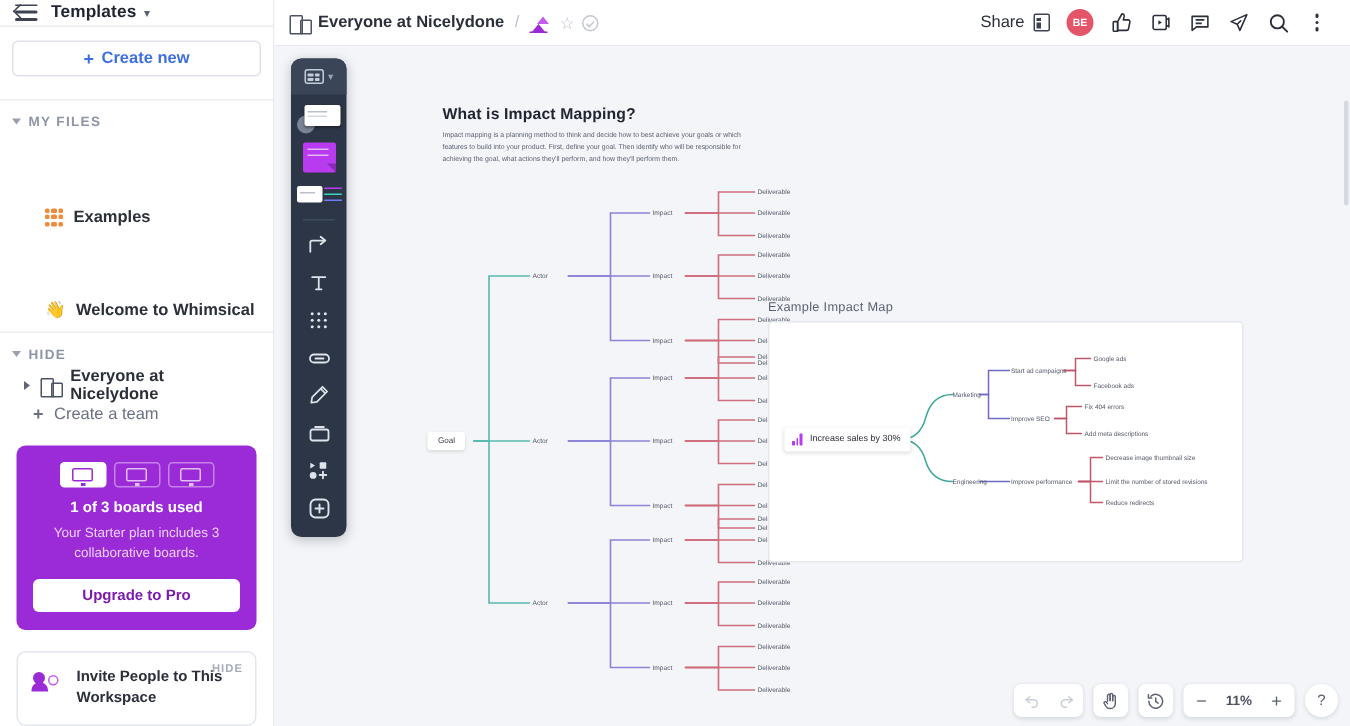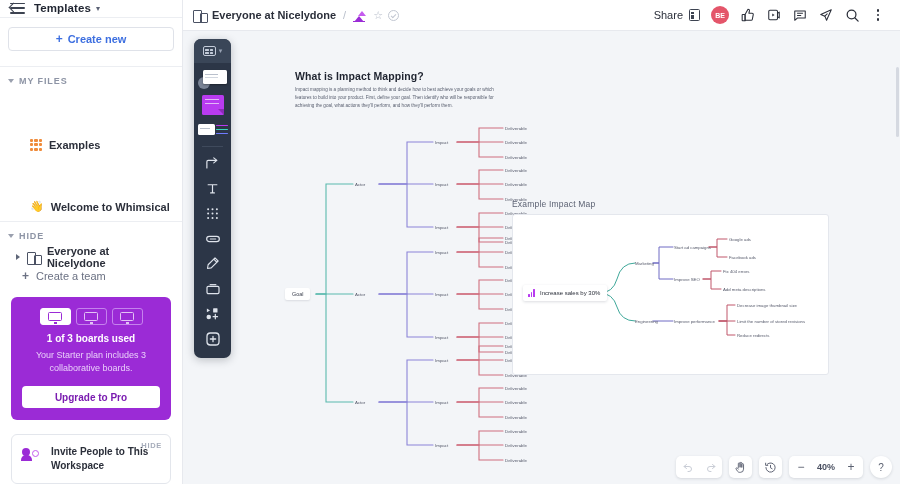--- a/index.html
+++ b/index.html
@@ -662,21 +662,21 @@
           <div class="bb-btn">
             <svg width="13" height="13" viewBox="0 0 24 24" fill="none" stroke="#5b6171" stroke-width="1.8" stroke-linecap="round" stroke-linejoin="round">
                 <path d="M3.5 12a8.5 8.5 0 1 0 2.6-6.1"></path>
                 <path d="M3 4v4h4"></path>
                 <path d="M12 8v4.5l3 1.8"></path>
               </svg>
           </div>
         </div>
         <div class="zoom-group">
           <span class="zoom-sym">−</span>
-          <span class="zoom-val">40%</span>
+          <span class="zoom-val">11%</span>
           <span class="zoom-sym">+</span>
         </div>
         <div class="help-btn">?</div>
       </div>
 
     </div>
   </section>
 </div>
 
 </body></html>

